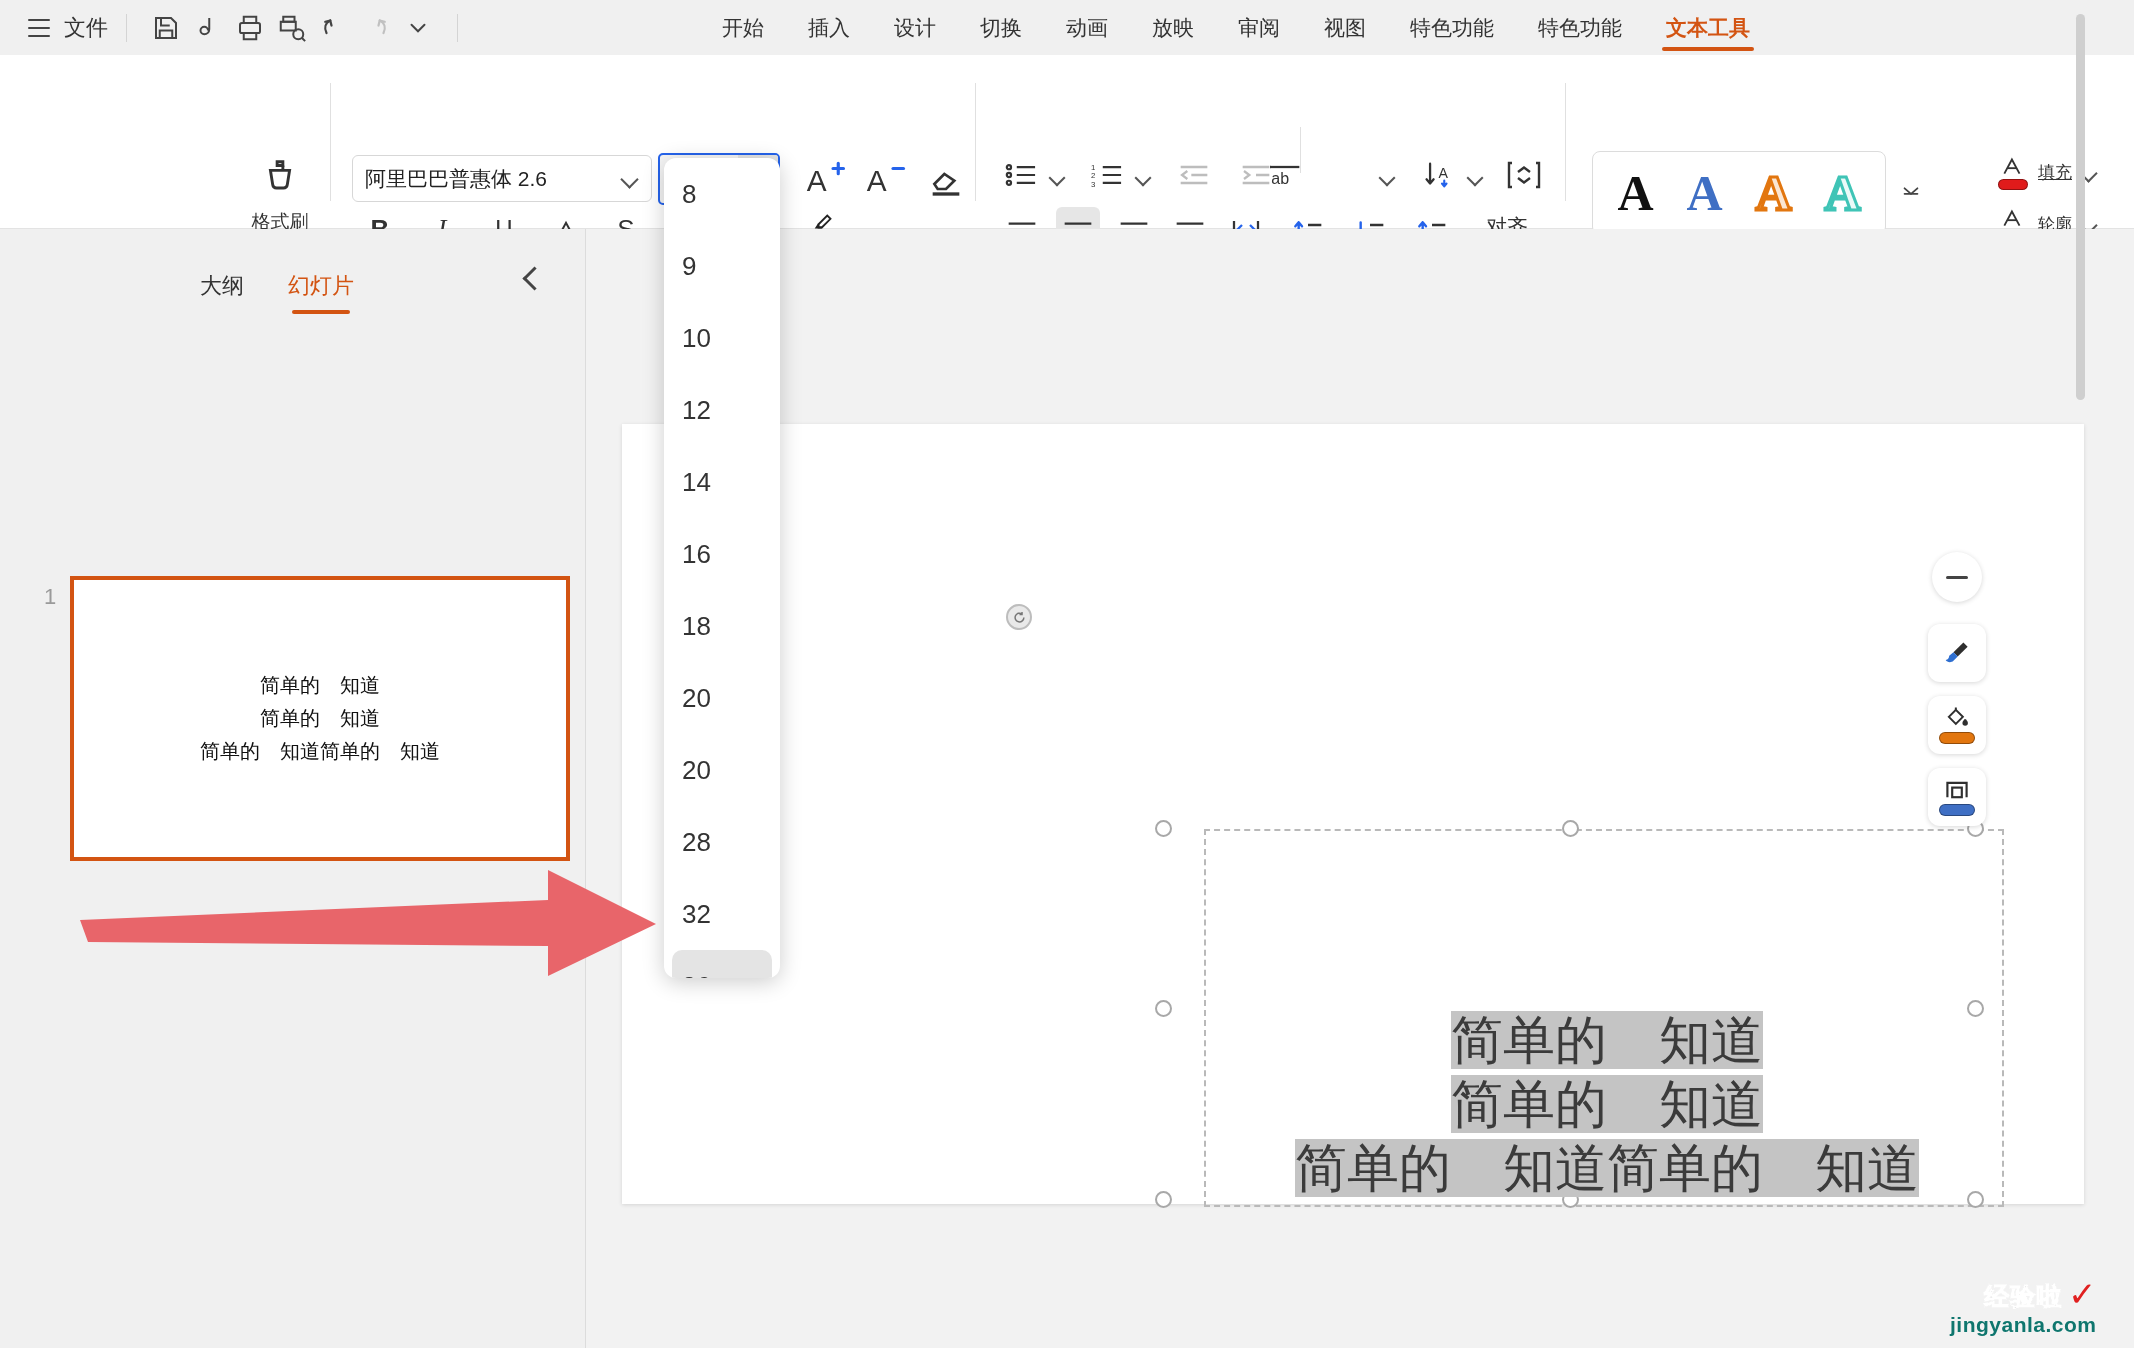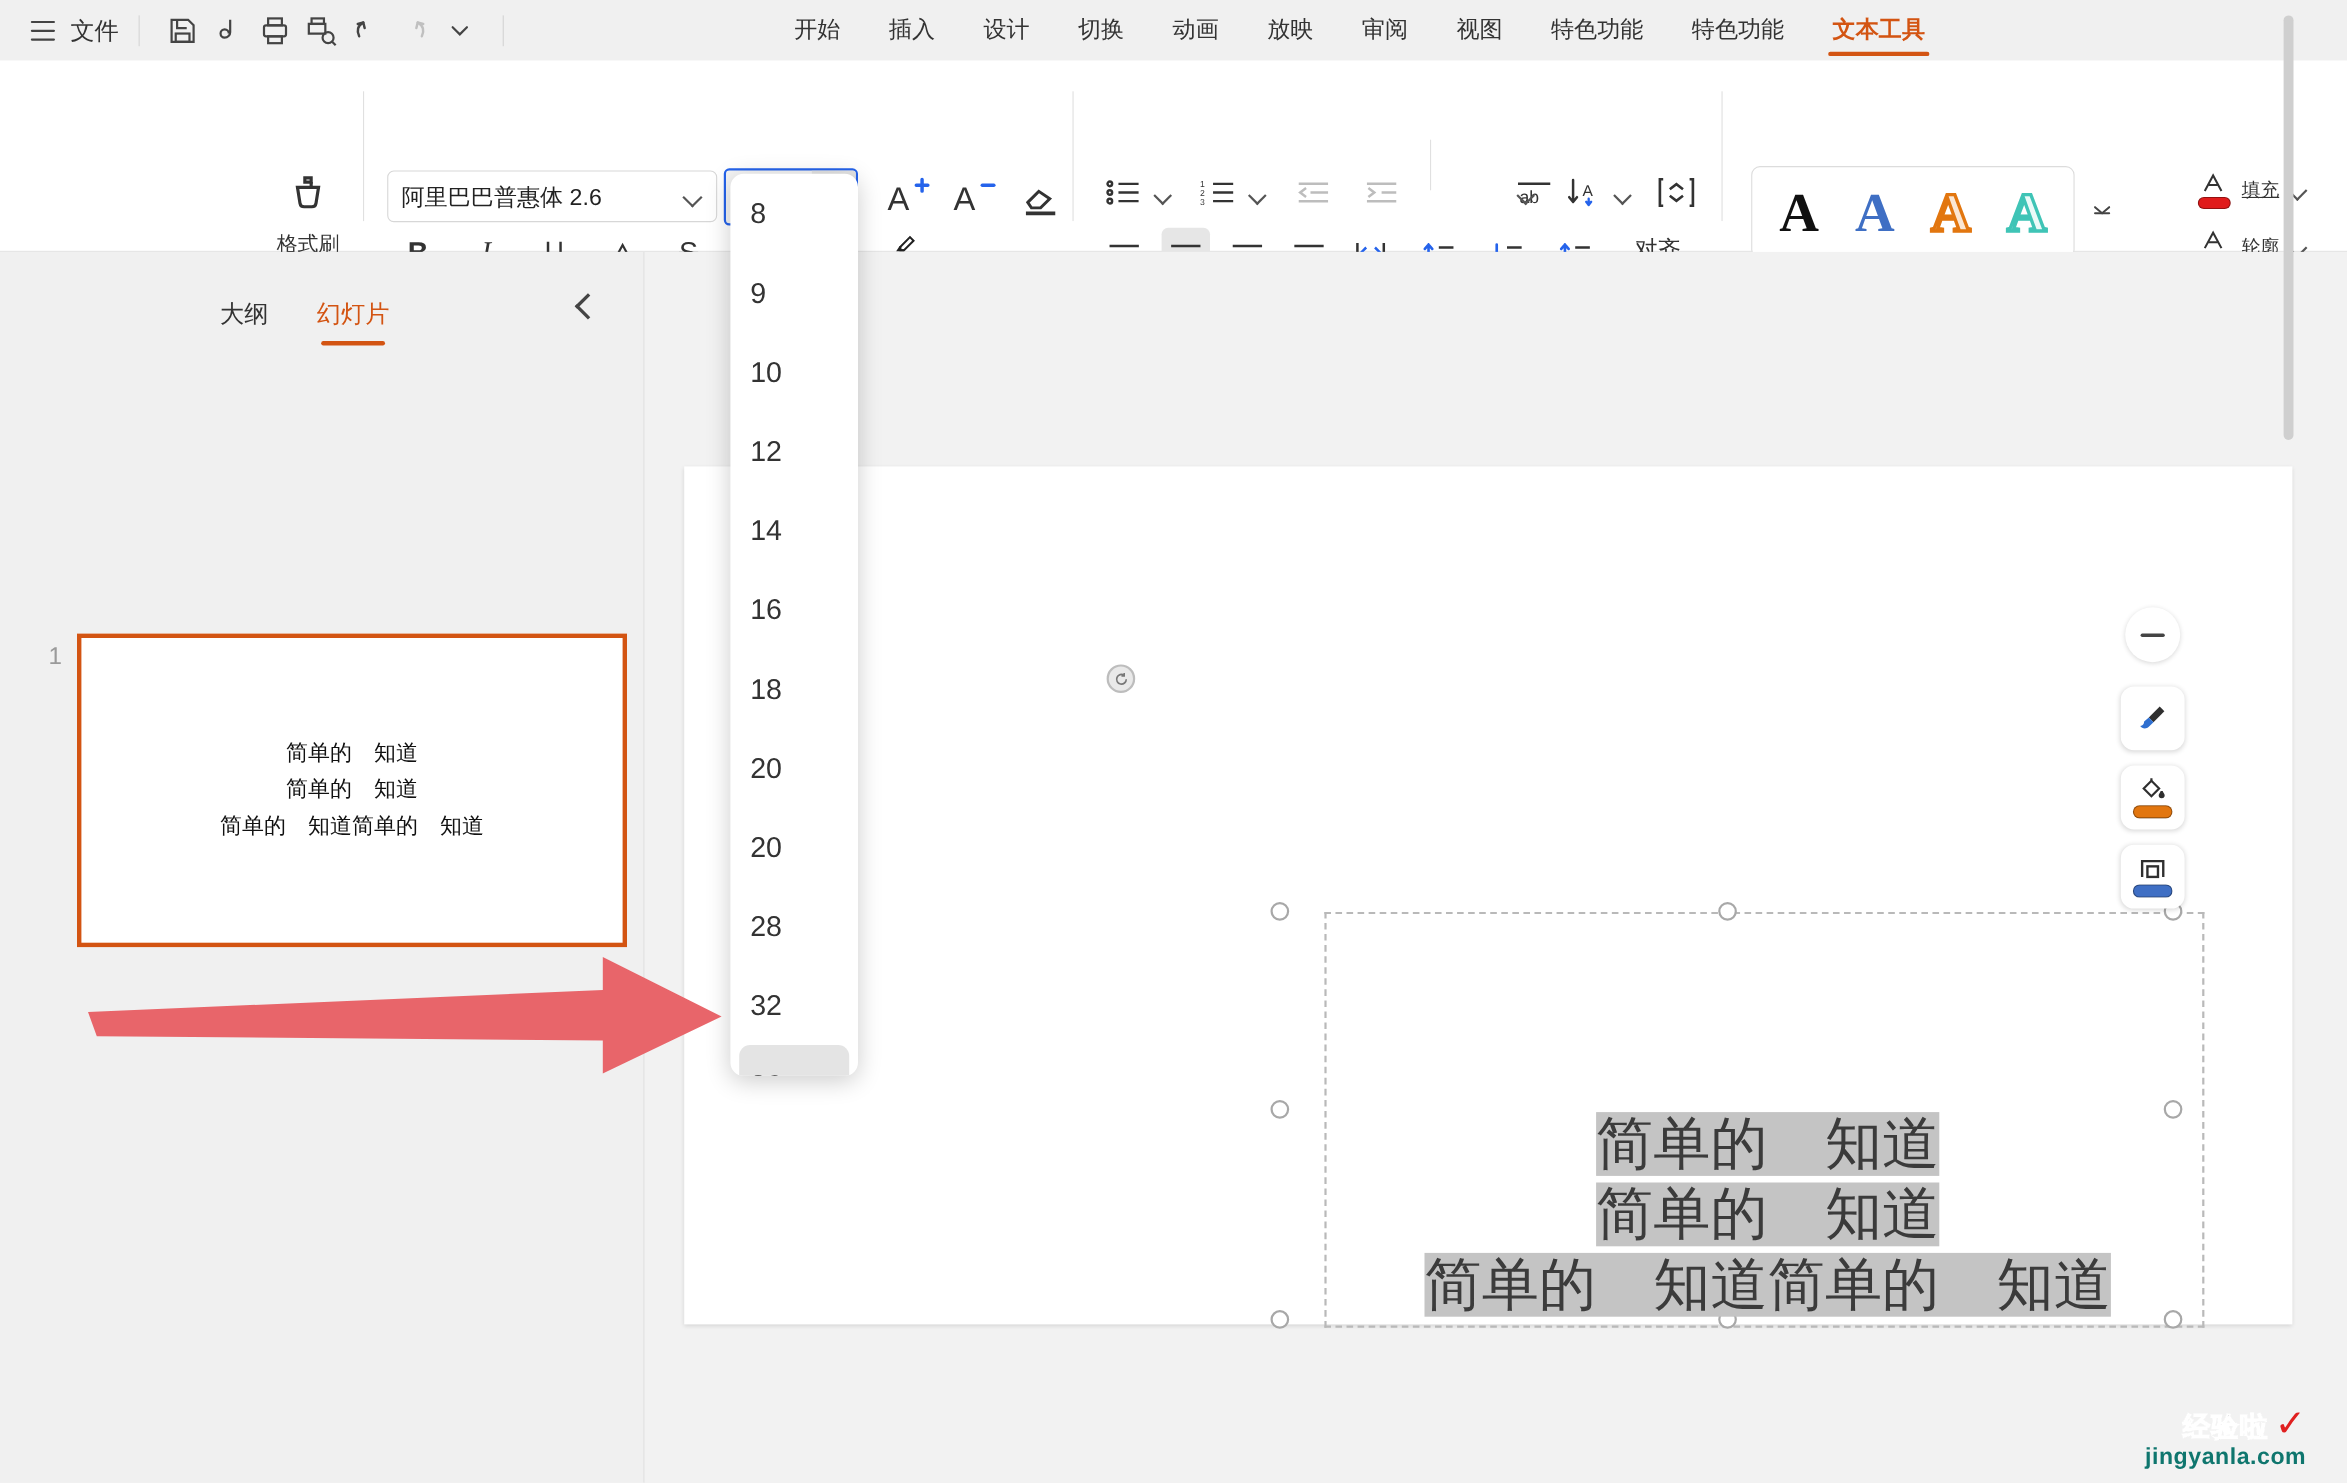--- a/index.html
+++ b/index.html
@@ -378,21 +378,21 @@
         <path d="M2 3h20M2 15h20M10 9h12"></path>
           <path d="M7 6L3 9l4 3"></path>
       </svg>
     </div>
     <div class="ricon sm off" style="left:1234px;top:98px;">
       <svg width="32" height="28" viewBox="0 0 24 18" fill="none" stroke="currentColor" stroke-width="1.7">
         <path d="M2 3h20M2 15h20M12 9h10"></path>
           <path d="M3 6l4 3-4 3"></path>
       </svg>
     </div>
-    <div class="ricon sm" style="left:1374px;top:98px;text-align:right;">
+    <div class="ricon sm" style="left:1264px;top:98px;text-align:right;">
       <svg width="40" height="30" viewBox="0 0 30 20">
         <path d="M3 4h22" stroke="#333" stroke-width="1.7"></path>
         <text x="4" y="17" font-size="12" fill="#333" font-family="Liberation Sans, sans-serif">ab</text>
       </svg>
     </div>
     <div class="dd" style="left:1378px;top:113px;"></div>
     <div class="ricon sm" style="left:1418px;top:98px;">
       <svg width="34" height="30" viewBox="0 0 24 20" fill="none">
         <path d="M5 2v14M5 16l-2.5-3M5 16l2.5-3" stroke="#333" stroke-width="1.6" stroke-linecap="round"></path>
         <text x="11" y="12" font-size="10" fill="#333" font-family="Liberation Sans, sans-serif">A</text>

